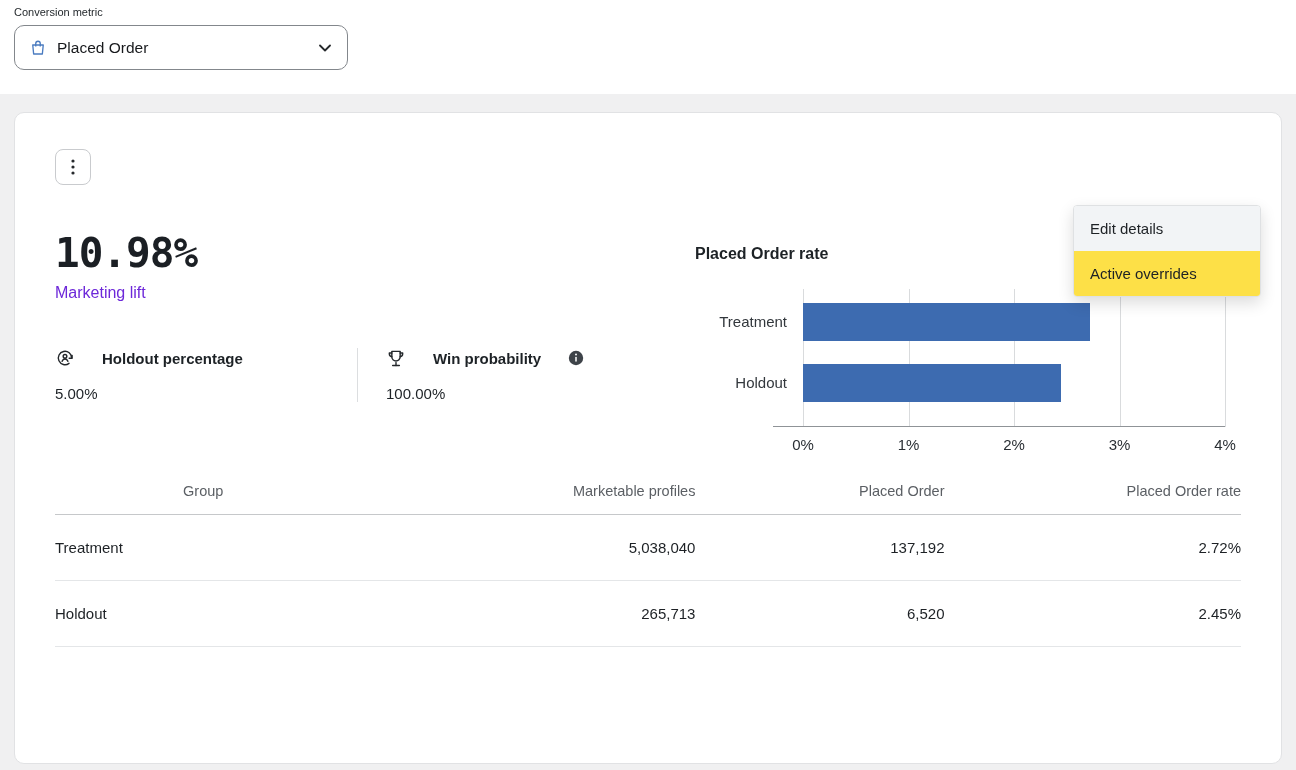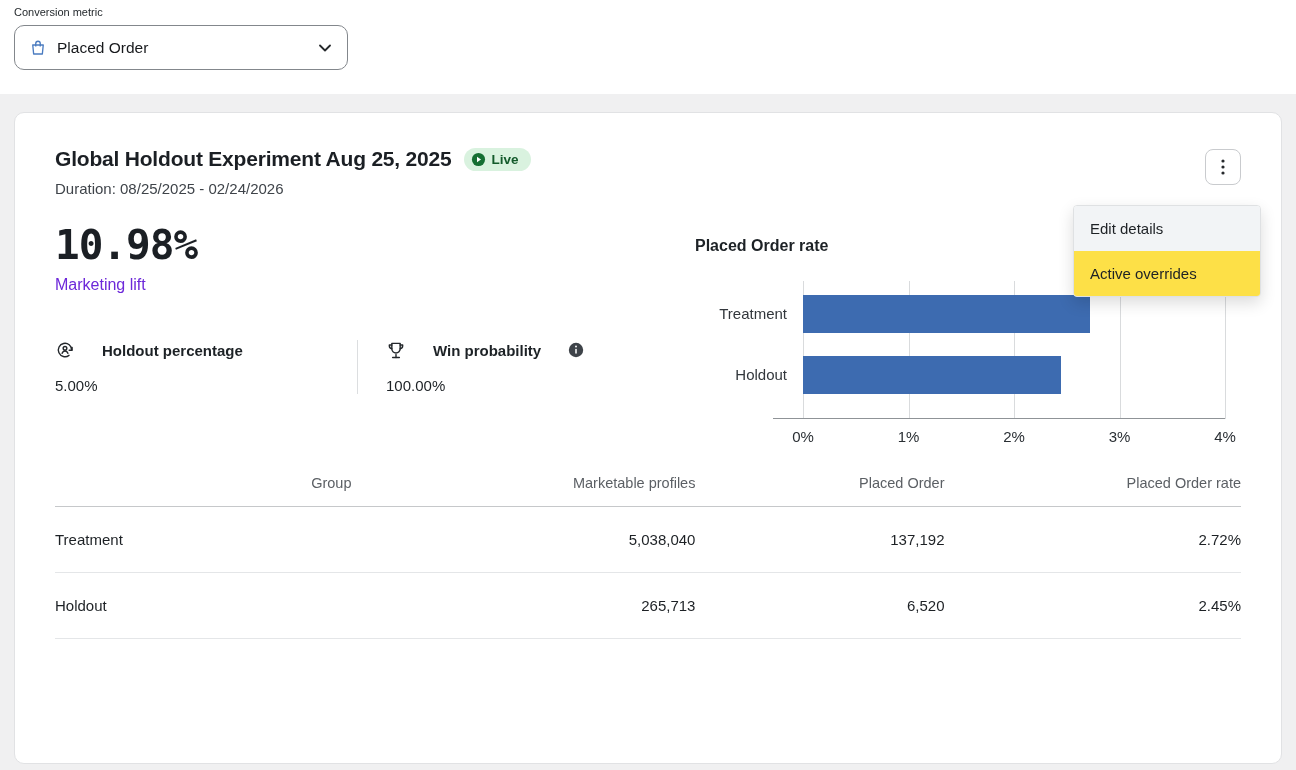--- a/index.html
+++ b/index.html
@@ -53,21 +53,21 @@
     box-shadow: 0 6px 16px rgba(0,0,0,0.14); z-index: 30; overflow: hidden;
   }
   .menu-item {
     height: 45px; display: flex; align-items: center; padding: 0 16px;
     font-size: 15px; color: #1d2125; cursor: pointer; background: #fde047;
   }
   .menu-item.is-highlighted { background: #f2f4f6; }
   .menu-item.is-danger { color: #c5281c; }
 
   
-  .content-row { display: flex; margin-top: 24px; }
+  .content-row { display: flex; margin-top: 44px; }
   .left-col { width: 640px; flex: none; }
   .big-number {
     font-family: "DejaVu Sans Mono", monospace;
     font-size: 41px; font-weight: 700; color: #1b1f24; letter-spacing: -1px;
   }
   .big-label { margin-top: 7px; font-size: 16px; color: #6d28d9; }
   .substats { display: flex; margin-top: 46px; }
   .substat-head { display: flex; align-items: center; gap: 27px; font-size: 15px; font-weight: 700; color: #1d2226; }
   .substat-value { margin-top: 17px; font-size: 15px; color: #1d2226; }
   .substat.first { width: 302px; }
@@ -92,21 +92,21 @@
     position: absolute; transform: translateX(-50%); margin-top: 9px;
     font-size: 15px; color: #2a2f34; white-space: nowrap;
   }
 
   
   .data-table { width: 100%; border-collapse: collapse; margin-top: 46px; }
   .data-table th {
     font-weight: 400; font-size: 14.5px; color: #5b5f64; text-align: right;
     padding: 10px 0 15px; border-bottom: 1px solid #c6c8ca;
   }
-  .data-table th:first-child { text-align: right; }
+  .data-table th:first-child { text-align: center; }
   .data-table td {
     font-size: 15px; color: #1d2125; text-align: right;
     padding: 24px 0; border-bottom: 1px solid #e4e6e8;
   }
   .data-table td:first-child { text-align: left; }
 </style>
 </head>
 <body>
 
 <div class="topbar">
@@ -124,35 +124,20 @@
           <path d="M1 1.5l5 5 5-5"></path>
         </svg>
     </span>
   </button>
 </div>
 
 <div class="gray">
   <div class="card">
 
     <div class="header-row">
-      <div>
-        <div class="title-row">
-          <div class="exp-title">Global Holdout Experiment Aug 25, 2025</div>
-          <span class="live-badge">
-            <span style="display:flex;">
-              <svg viewBox="0 0 16 16" width="15" height="15">
-                  <circle cx="8" cy="8" r="7" fill="#156f33"></circle>
-                  <path d="M6.4 5.1l4.3 2.9-4.3 2.9z" fill="#ffffff"></path>
-                </svg>
-            </span>
-            <span>Live</span>
-          </span>
-        </div>
-        <div class="duration">Duration: 08/25/2025 - 02/24/2026</div>
-      </div>
       <button class="kebab-btn">
         <span style="display:flex;">
           <svg viewBox="0 0 4 16" width="4" height="16" fill="#26292c">
               <circle cx="2" cy="2" r="1.6"></circle>
               <circle cx="2" cy="8" r="1.6"></circle>
               <circle cx="2" cy="14" r="1.6"></circle>
             </svg>
         </span>
       </button>
     </div>

